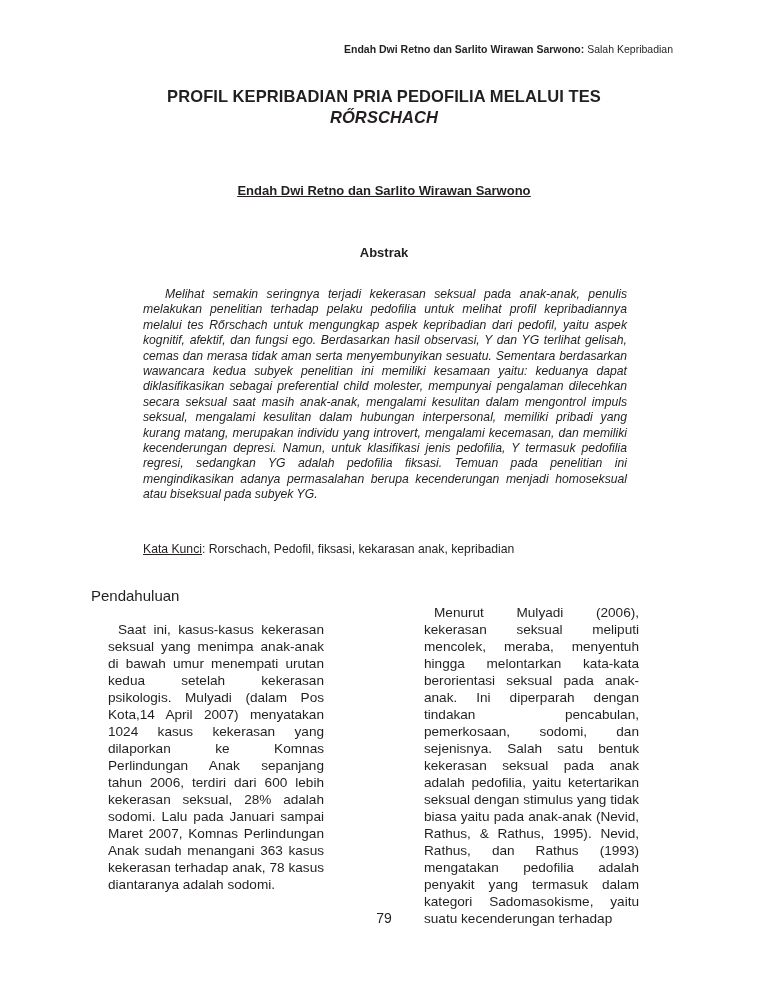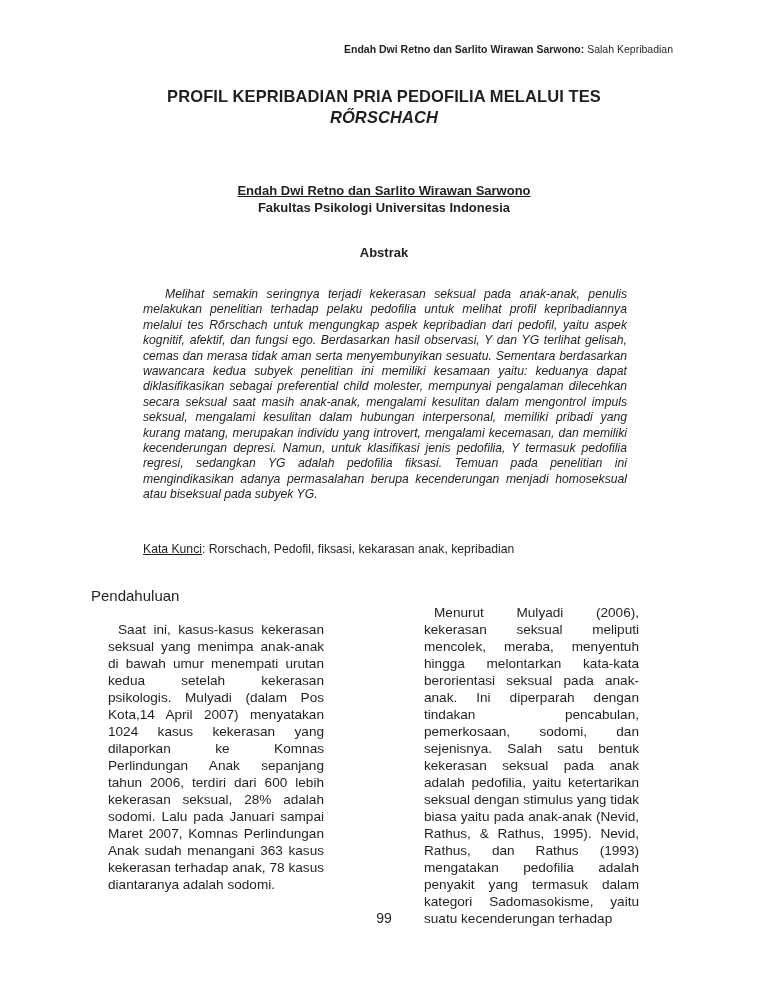--- a/index.html
+++ b/index.html
@@ -13,21 +13,21 @@
   }
   .running-head b { font-weight: bold; }
   .title {
     position: absolute; left: 0; width: 768px; top: 86px;
     text-align: center; font-weight: bold; font-size: 16.5px; line-height: 21px;
     letter-spacing: 0.1px;
   }
   .title .sub { font-style: italic; display: block; }
   .authors {
     position: absolute; left: 0; width: 768px; top: 182px;
-    text-align: center; font-weight: bold; font-size: 13px; line-height: 17px;
+    text-align: center; font-weight: bold; font-size: 13px; line-height: 17px; text-decoration: underline;
   }
   .authors .names { text-decoration: underline; display: block; }
   .authors .aff { display: block; }
   .abstract-head {
     position: absolute; left: 0; width: 768px; top: 245px;
     text-align: center; font-weight: bold; font-size: 13px;
   }
   .abstract {
     position: absolute; left: 143px; width: 484px; top: 287px;
     font-style: italic; font-size: 12.2px; line-height: 15.4px;
@@ -62,33 +62,32 @@
   <b>Endah Dwi Retno dan Sarlito Wirawan Sarwono:</b><span> Salah Kepribadian</span>
 </div>
 
 <div class="title">
   <span>PROFIL KEPRIBADIAN PRIA PEDOFILIA MELALUI TES</span>
   <span class="sub">RŐRSCHACH</span>
 </div>
 
 <div class="authors">
   <span class="names">Endah Dwi Retno dan Sarlito Wirawan Sarwono</span>
-  <span class="aff">Fakultas Psikologi Universitas Indonesia</span>
 </div>
 
 <div class="abstract-head">Abstrak</div>
 
 <p class="abstract">Melihat semakin seringnya terjadi kekerasan seksual pada anak-anak, penulis melakukan penelitian terhadap pelaku pedofilia untuk melihat profil kepribadiannya melalui tes Rőrschach untuk mengungkap aspek kepribadian dari pedofil, yaitu aspek kognitif, afektif, dan fungsi ego. Berdasarkan hasil observasi, Y dan YG terlihat gelisah, cemas dan merasa tidak aman serta menyembunyikan sesuatu. Sementara berdasarkan wawancara kedua subyek penelitian ini memiliki kesamaan yaitu: keduanya dapat diklasifikasikan sebagai preferential child molester, mempunyai pengalaman dilecehkan secara seksual saat masih anak-anak, mengalami kesulitan dalam mengontrol impuls seksual, mengalami kesulitan dalam hubungan interpersonal, memiliki pribadi yang kurang matang, merupakan individu yang introvert, mengalami kecemasan, dan memiliki kecenderungan depresi. Namun, untuk klasifikasi jenis pedofilia, Y termasuk pedofilia regresi, sedangkan YG adalah pedofilia fiksasi. Temuan pada penelitian ini mengindikasikan adanya permasalahan berupa kecenderungan menjadi homoseksual atau biseksual pada subyek YG.</p>
 
 <div class="keywords">
   <span class="kk">Kata Kunci</span><span>: Rorschach, Pedofil, fiksasi, kekarasan anak, kepribadian</span>
 </div>
 
 <div class="col left">
   <h2>Pendahuluan</h2>
   <p>Saat ini, kasus-kasus kekerasan seksual yang menimpa anak-anak di bawah umur menempati urutan kedua setelah kekerasan psikologis. Mulyadi (dalam Pos Kota,14 April 2007) menyatakan 1024 kasus kekerasan yang dilaporkan ke Komnas Perlindungan Anak sepanjang tahun 2006, terdiri dari 600 lebih kekerasan seksual, 28% adalah sodomi. Lalu pada Januari sampai Maret 2007, Komnas Perlindungan Anak sudah menangani 363 kasus kekerasan terhadap anak, 78 kasus diantaranya adalah sodomi.</p>
 </div>
 
 <div class="col right">
   <p>Menurut Mulyadi (2006), kekerasan seksual meliputi mencolek, meraba, menyentuh hingga melontarkan kata-kata berorientasi seksual pada anak-anak. Ini diperparah dengan tindakan pencabulan, pemerkosaan, sodomi, dan sejenisnya. Salah satu bentuk kekerasan seksual pada anak adalah pedofilia, yaitu ketertarikan seksual dengan stimulus yang tidak biasa yaitu pada anak-anak (Nevid, Rathus, &amp; Rathus, 1995). Nevid, Rathus, dan Rathus (1993) mengatakan pedofilia adalah penyakit yang termasuk dalam kategori Sadomasokisme, yaitu suatu kecenderungan terhadap</p>
 </div>
 
-<div class="page-num">99</div>
+<div class="page-num">79</div>
 
 </body></html>

